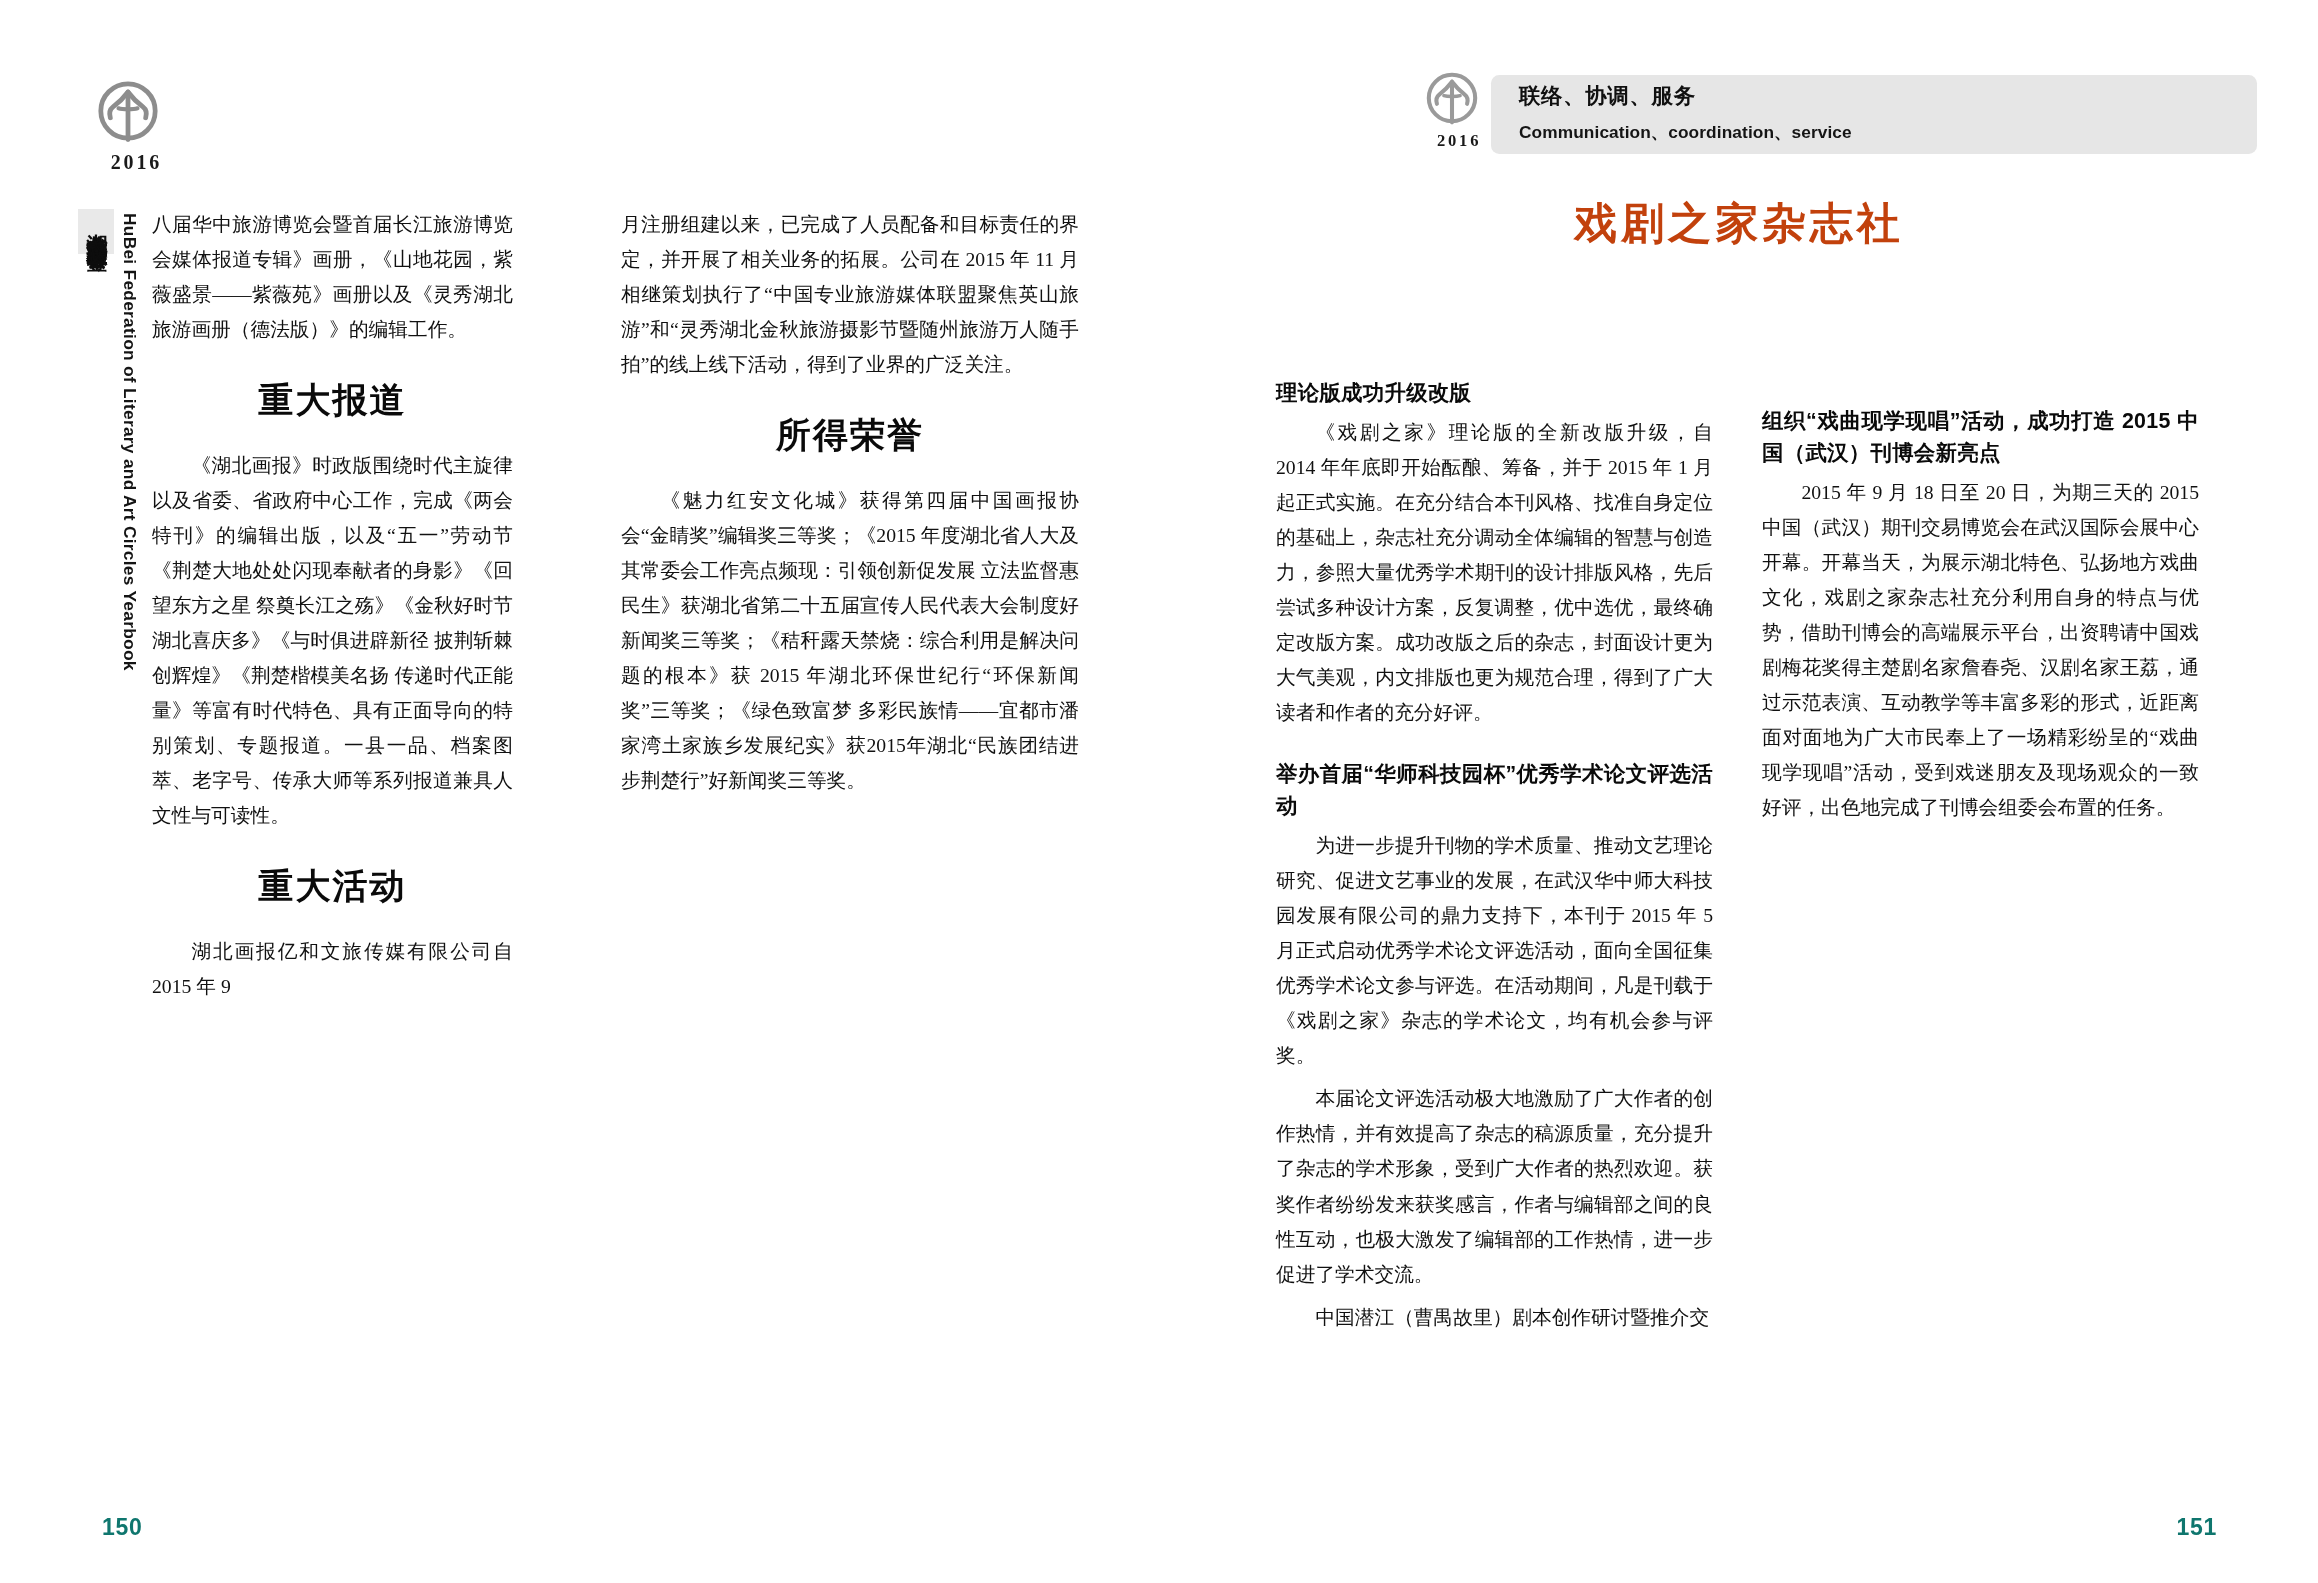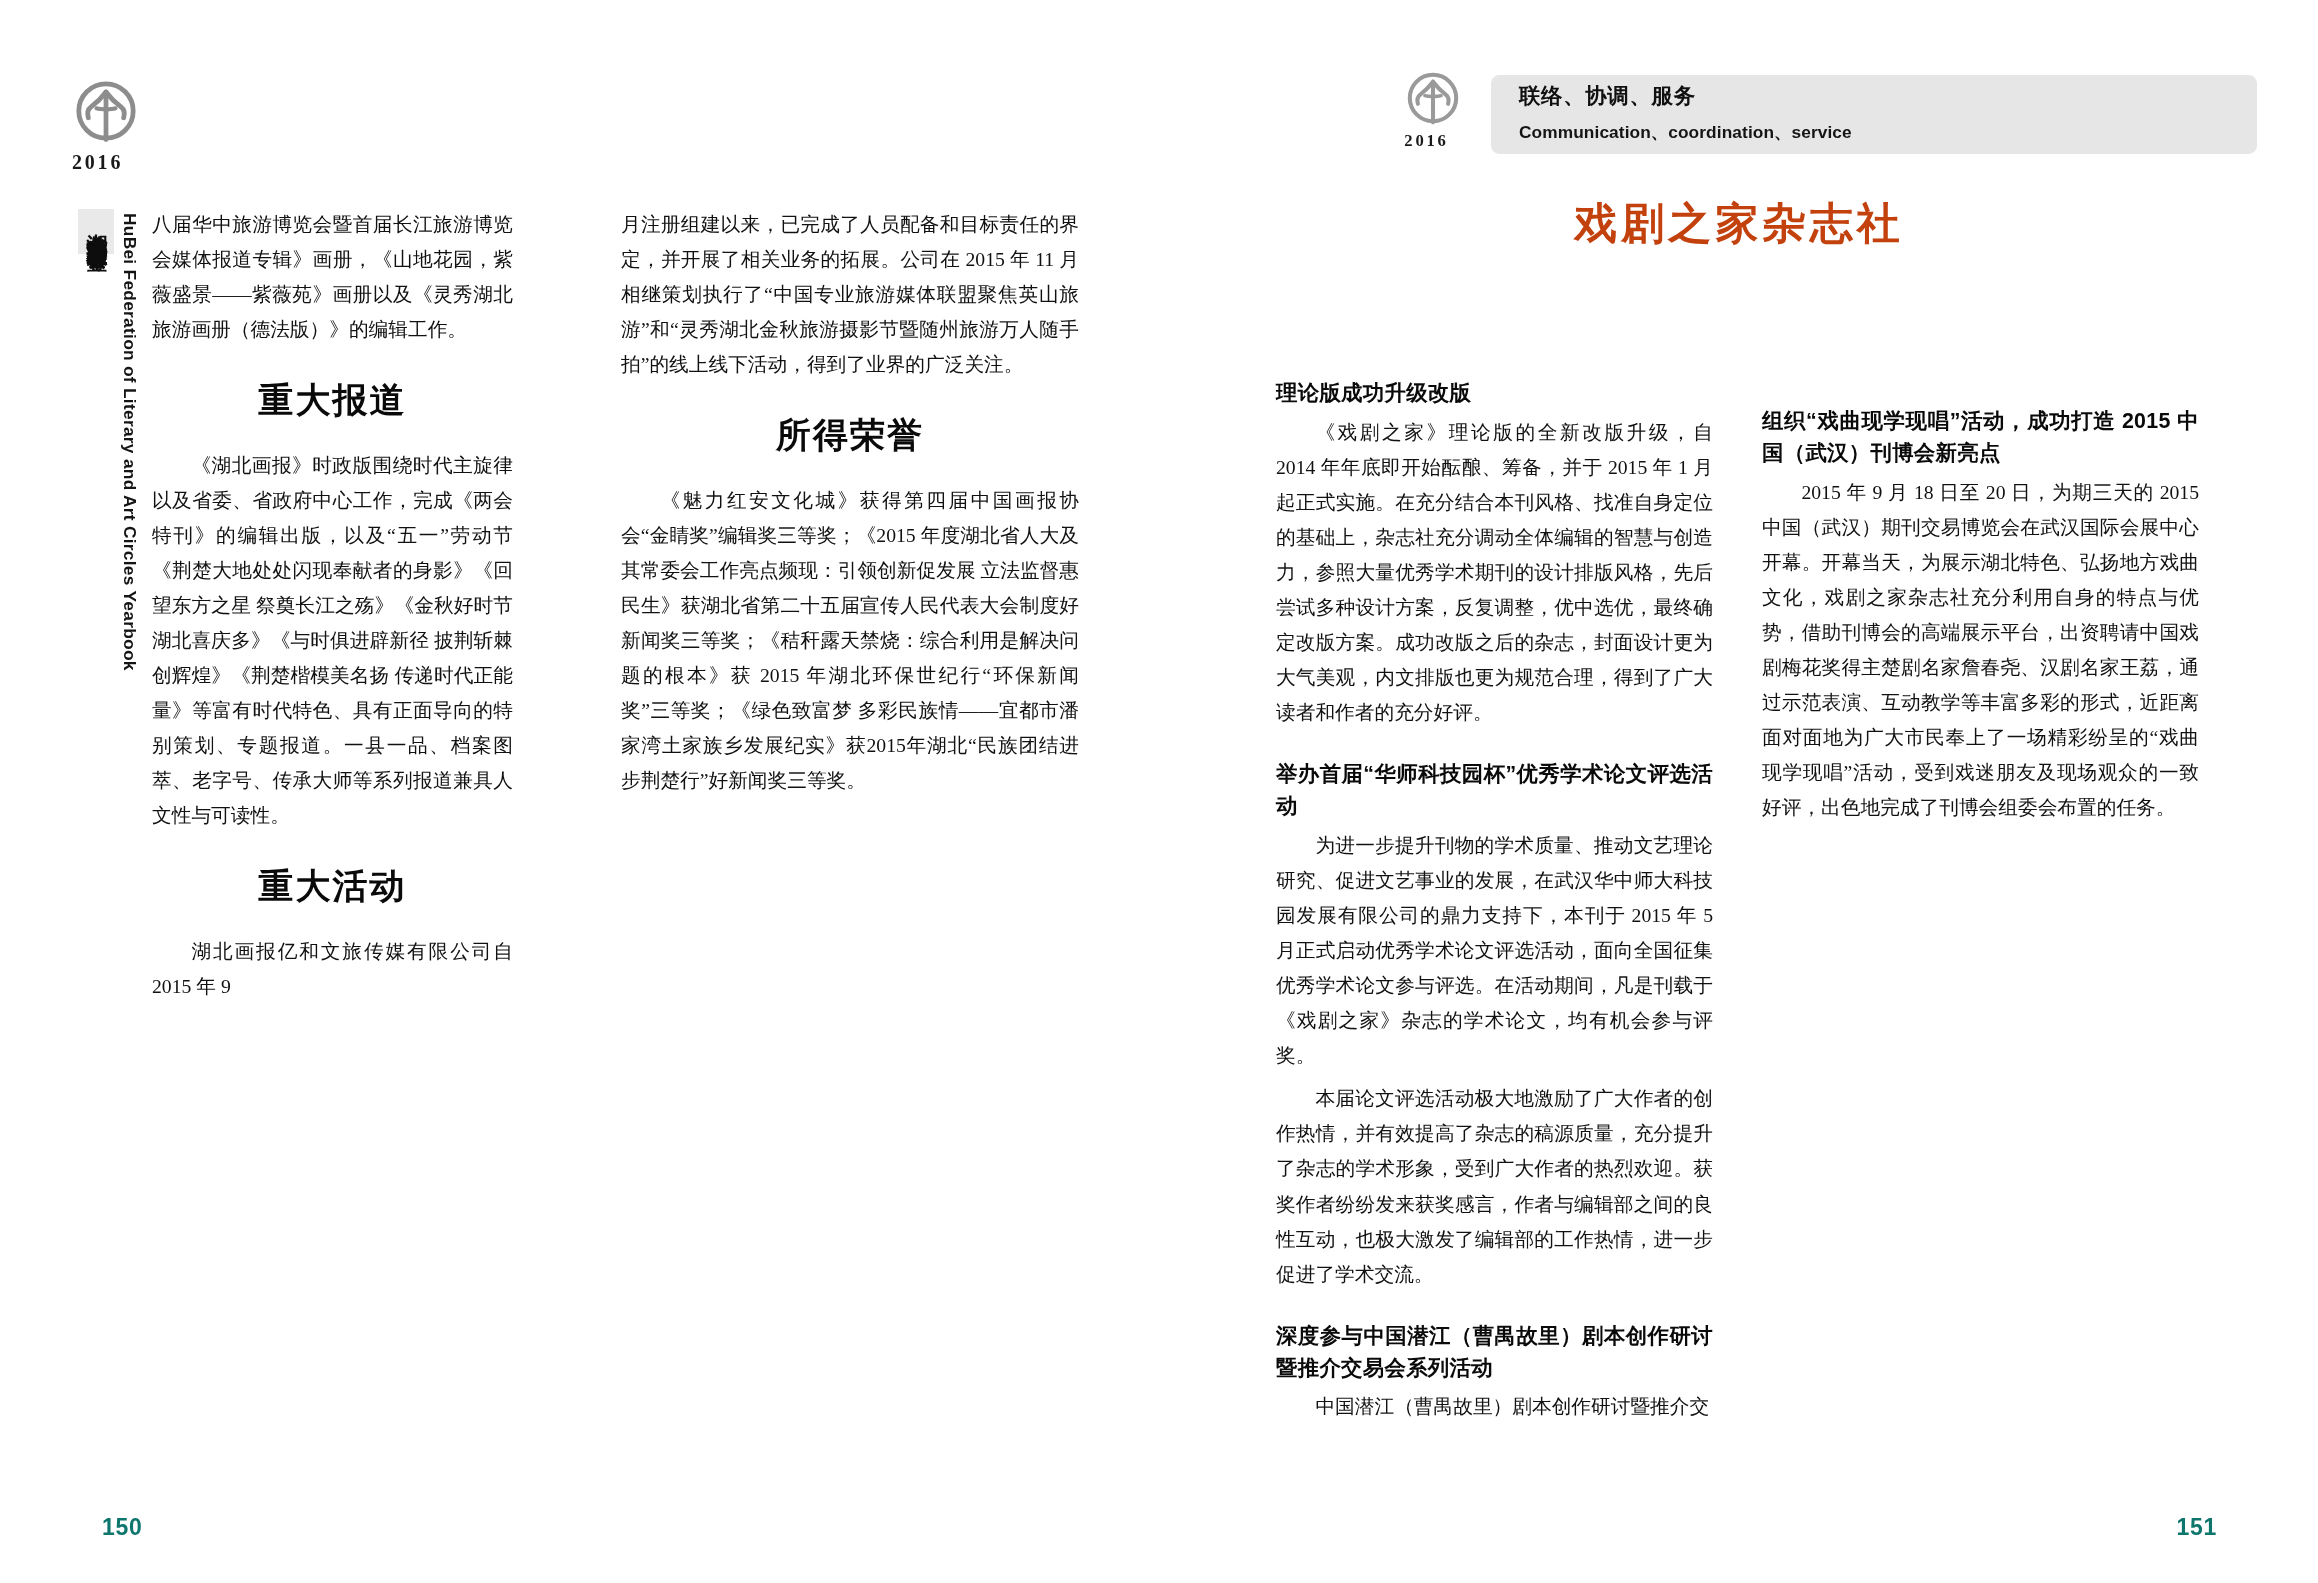--- a/index.html
+++ b/index.html
@@ -28,21 +28,21 @@
     box-sizing: border-box;
   }
   .page-left  { width: 1159px; }
   .page-right { width: 1160px; }
 
   
   .emblem {
     position: absolute;
     display: flex;
     flex-direction: column;
-    align-items: flex-start;
+    align-items: flex-end;
     width: 90px;
   }
   .emblem svg { display: block; }
   .emblem-year {
     font-family: "Liberation Serif", serif;
     font-weight: 700;
     letter-spacing: 2.8px;
     color: #1a1a1a;
   }
 
@@ -252,21 +252,20 @@
     <div class="page-title">戏剧之家杂志社</div>
 
     <div class="col" style="left:117px; top:377px; width:437px;">
       <h3 class="sub-heading">理论版成功升级改版</h3>
       <p class="body-text indent">《戏剧之家》理论版的全新改版升级，自 2014 年年底即开始酝酿、筹备，并于 2015 年 1 月起正式实施。在充分结合本刊风格、找准自身定位的基础上，杂志社充分调动全体编辑的智慧与创造力，参照大量优秀学术期刊的设计排版风格，先后尝试多种设计方案，反复调整，优中选优，最终确定改版方案。成功改版之后的杂志，封面设计更为大气美观，内文排版也更为规范合理，得到了广大读者和作者的充分好评。</p>
 
       <h3 class="sub-heading gap-before">举办首届“华师科技园杯”优秀学术论文评选活动</h3>
       <p class="body-text indent">为进一步提升刊物的学术质量、推动文艺理论研究、促进文艺事业的发展，在武汉华中师大科技园发展有限公司的鼎力支持下，本刊于 2015 年 5 月正式启动优秀学术论文评选活动，面向全国征集优秀学术论文参与评选。在活动期间，凡是刊载于《戏剧之家》杂志的学术论文，均有机会参与评奖。</p>
       <p class="body-text indent">本届论文评选活动极大地激励了广大作者的创作热情，并有效提高了杂志的稿源质量，充分提升了杂志的学术形象，受到广大作者的热烈欢迎。获奖作者纷纷发来获奖感言，作者与编辑部之间的良性互动，也极大激发了编辑部的工作热情，进一步促进了学术交流。</p>
 
-      <h3 class="sub-heading gap-before">深度参与中国潜江（曹禺故里）剧本创作研讨暨推介交易会系列活动</h3>
       <p class="body-text indent">中国潜江（曹禺故里）剧本创作研讨暨推介交</p>
     </div>
 
     <div class="col" style="left:603px; top:377px; width:437px;">
 
       <h3 class="sub-heading gap-before">组织“戏曲现学现唱”活动，成功打造 2015 中国（武汉）刊博会新亮点</h3>
       <p class="body-text indent">2015 年 9 月 18 日至 20 日，为期三天的 2015 中国（武汉）期刊交易博览会在武汉国际会展中心开幕。开幕当天，为展示湖北特色、弘扬地方戏曲文化，戏剧之家杂志社充分利用自身的特点与优势，借助刊博会的高端展示平台，出资聘请中国戏剧梅花奖得主楚剧名家詹春尧、汉剧名家王荔，通过示范表演、互动教学等丰富多彩的形式，近距离面对面地为广大市民奉上了一场精彩纷呈的“戏曲现学现唱”活动，受到戏迷朋友及现场观众的一致好评，出色地完成了刊博会组委会布置的任务。</p>
     </div>
 
     <div class="folio folio-right">151</div>

